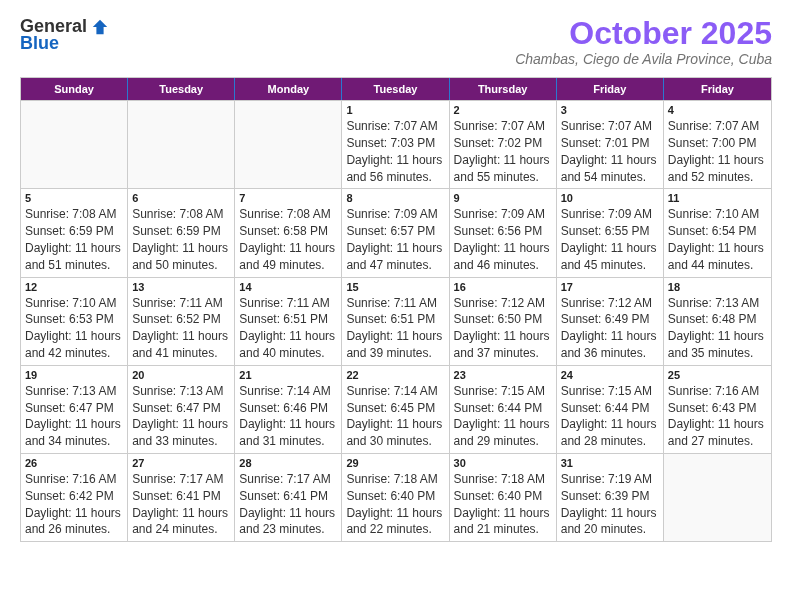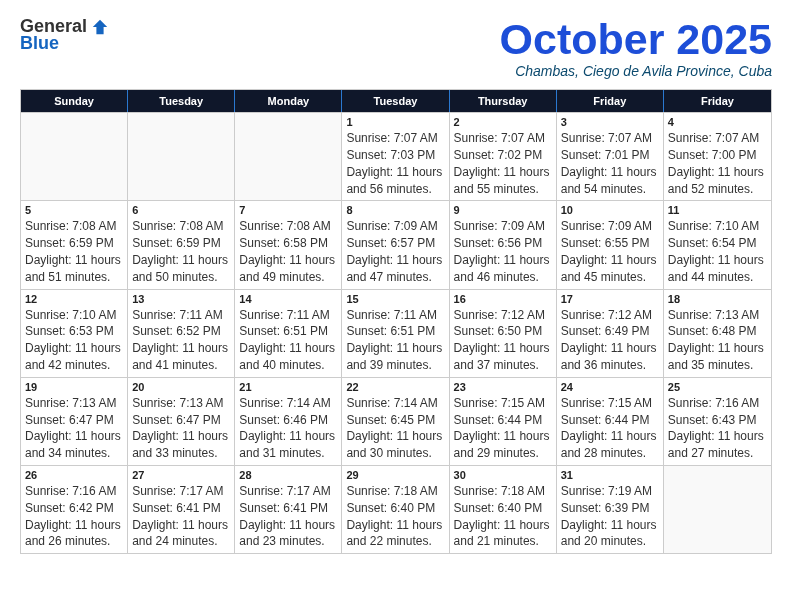--- a/index.html
+++ b/index.html
@@ -45,40 +45,40 @@
     }
     .logo-icon {
       width: 18px;
       height: 18px;
       margin-left: 2px;
     }
     .header-right {
       text-align: right;
     }
     .month-title {
-      font-size: 43px;
-      font-weight: bold;
-      color: #1d4ed8;
+      font-size: 32px;
+      font-weight: bold;
+      color: #8b5cf6;
       line-height: 1.1;
     }
     .location-title {
       font-size: 14px;
-      color: #0c4a6e;
+      color: #737373;
       font-style: italic;
     }
     .calendar {
       flex: 1;
       display: flex;
       flex-direction: column;
       border: 1px solid #ccc;
     }
     .cal-header {
       display: grid;
       grid-template-columns: repeat(7, 1fr);
-      background: #0f172a;
+      background: #701a75;
     }
     .cal-header-cell {
       color: #fff;
       font-size: 11px;
       font-weight: bold;
       text-align: center;
       padding: 5px 2px;
       border-right: 1px solid #2a78d0;
     }
     .cal-header-cell:last-child { border-right: none; }

